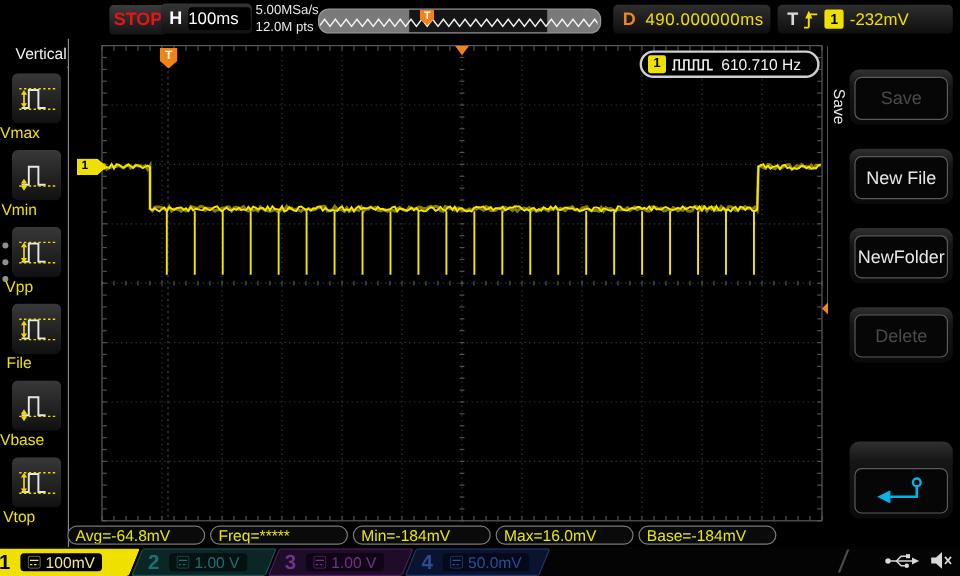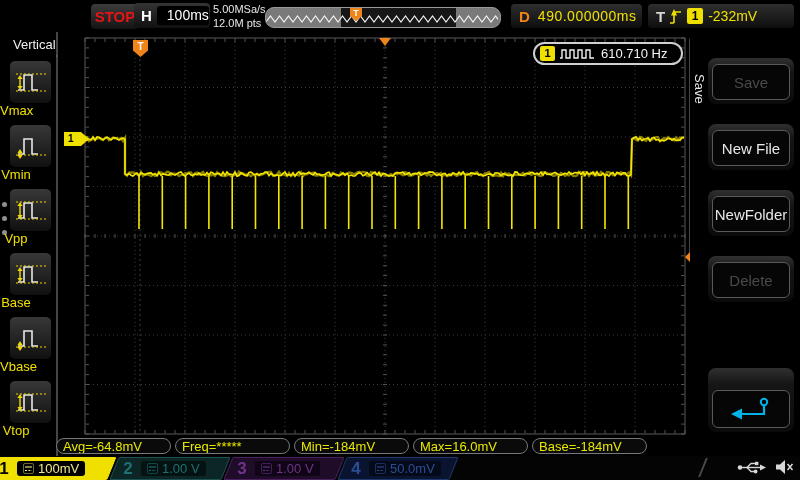--- a/index.html
+++ b/index.html
@@ -10,21 +10,21 @@
   .topbar{position:absolute;left:0;top:0;width:800px;height:32px;background:#000;z-index:20;}
   .logo{position:absolute;left:8px;top:2px;font-family:"Liberation Serif",serif;
         font-weight:bold;font-size:24px;color:#f2d800;letter-spacing:1px;}
   .stopbtn{position:absolute;left:90px;top:3px;width:48px;height:25px;border-radius:5px;
         background:linear-gradient(#3c3c3c,#141414);border:1px solid #000;
         color:#e81414;font-weight:bold;font-size:15px;text-align:center;line-height:25px;}
   .hwidget{position:absolute;left:134px;top:3px;width:76px;height:25px;border-radius:4px;
         background:linear-gradient(#343434,#101010);display:flex;align-items:center;}
   .hletter{font-weight:bold;font-size:15px;color:#fff;margin:0 5px 0 7px;}
   .hval{background:#000;border-radius:3px;width:52px;height:19px;color:#fff;
-        font-size:14px;text-align:right;line-height:19px;}
+        font-size:14px;text-align:left;line-height:19px;}
   .rates{position:absolute;left:213px;top:2px;font-size:11px;color:#e8e8e8;line-height:14px;}
   .preview{position:absolute;left:265px;top:7px;width:234px;height:19px;border-radius:9px;
         border:1px solid #999;background:#7a7a7a;overflow:hidden;}
   .prevwin{position:absolute;left:75px;top:0;width:115px;height:19px;background:#161616;}
   .prevT{position:absolute;left:84px;top:0px;width:12px;height:13px;background:#f08418;
         clip-path:polygon(0 0,100% 0,100% 60%,50% 100%,0 60%);
         color:#fff;font-size:9px;font-weight:bold;text-align:center;line-height:11px;z-index:3;}
   .dwidget{position:absolute;left:511px;top:4px;width:131px;height:24px;border-radius:4px;
         background:linear-gradient(#2e2e2e,#0e0e0e);display:flex;align-items:center;}
   .dletter{color:#f08418;font-weight:bold;font-size:15px;margin:0 8px 0 8px;}
@@ -535,21 +535,21 @@
         <svg width="34" height="30" viewBox="0 0 34 30">
           <path d="M4 23 H10 V8 H18 V23 H24" stroke="#e8e8e8" stroke-width="1.6" fill="none"></path>
           <path d="M2 7 H32" stroke="#f0d800" stroke-width="1.2" stroke-dasharray="2 2"></path>
           <path d="M2 24 H32" stroke="#f0d800" stroke-width="1.2" stroke-dasharray="2 2"></path>
           <line x1="6" y1="11" x2="6" y2="20" stroke="#f0d800" stroke-width="1.4"></line>
           <polygon points="3.4,12 8.6,12 6,8" fill="#f0d800"></polygon>
           <polygon points="3.4,19 8.6,19 6,23" fill="#f0d800"></polygon>
         </svg>
       </span>
     </div>
-  <div class="vlabel" style="top:263px">Base</div>
+  <div class="vlabel" style="top:263px">File</div>
   <div class="vbtn" style="top:284px">
       <span>
         <svg width="34" height="30" viewBox="0 0 34 30">
           <path d="M4 23 H10 V8 H18 V23 H24" stroke="#e8e8e8" stroke-width="1.6" fill="none"></path>
           <path d="M2 24 H32" stroke="#f0d800" stroke-width="1.2" stroke-dasharray="2 2"></path>
           <line x1="6" y1="21" x2="6" y2="25" stroke="#f0d800" stroke-width="1.4"></line>
           <polygon points="3.4,22 8.6,22 6,18" fill="#f0d800"></polygon>
           <polygon points="3.4,24 8.6,24 6,28" fill="#f0d800"></polygon>
         </svg>
       </span>

